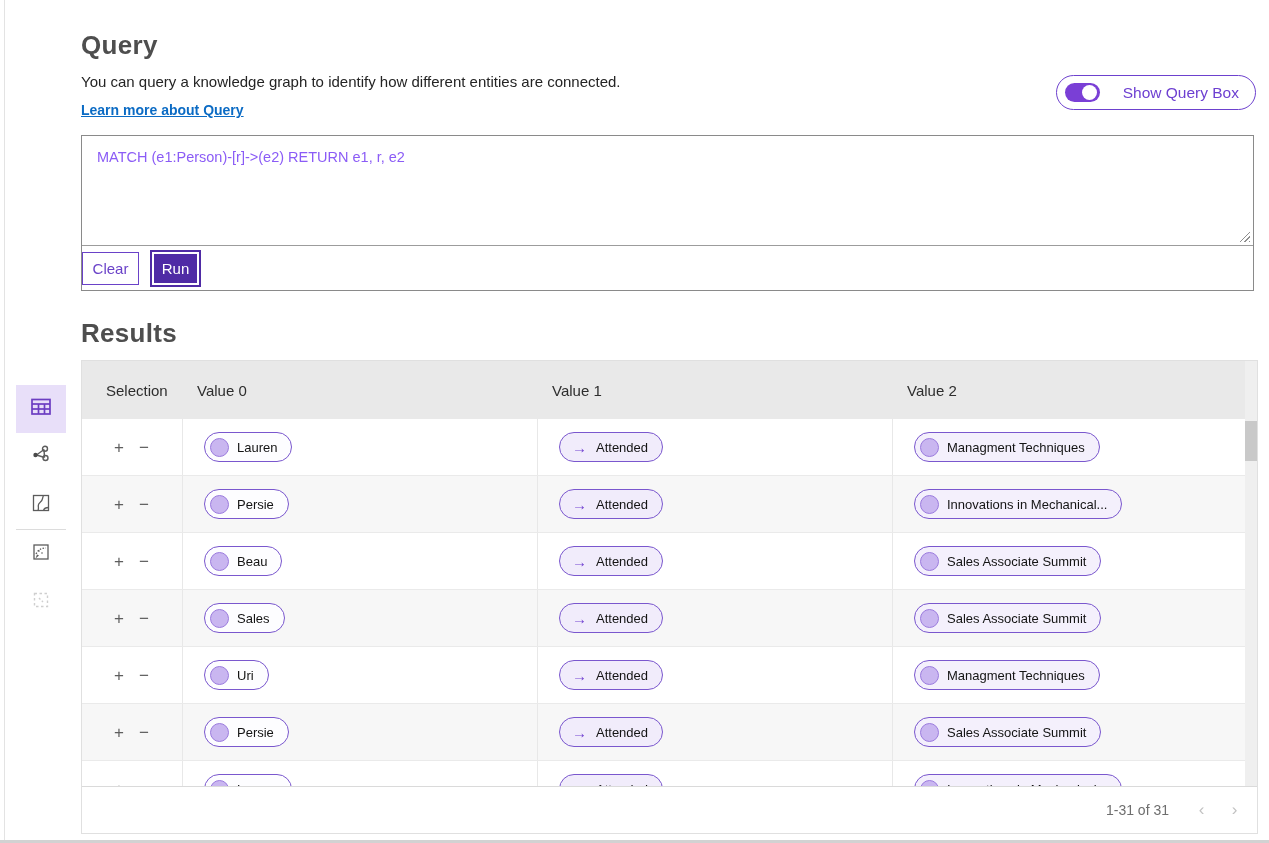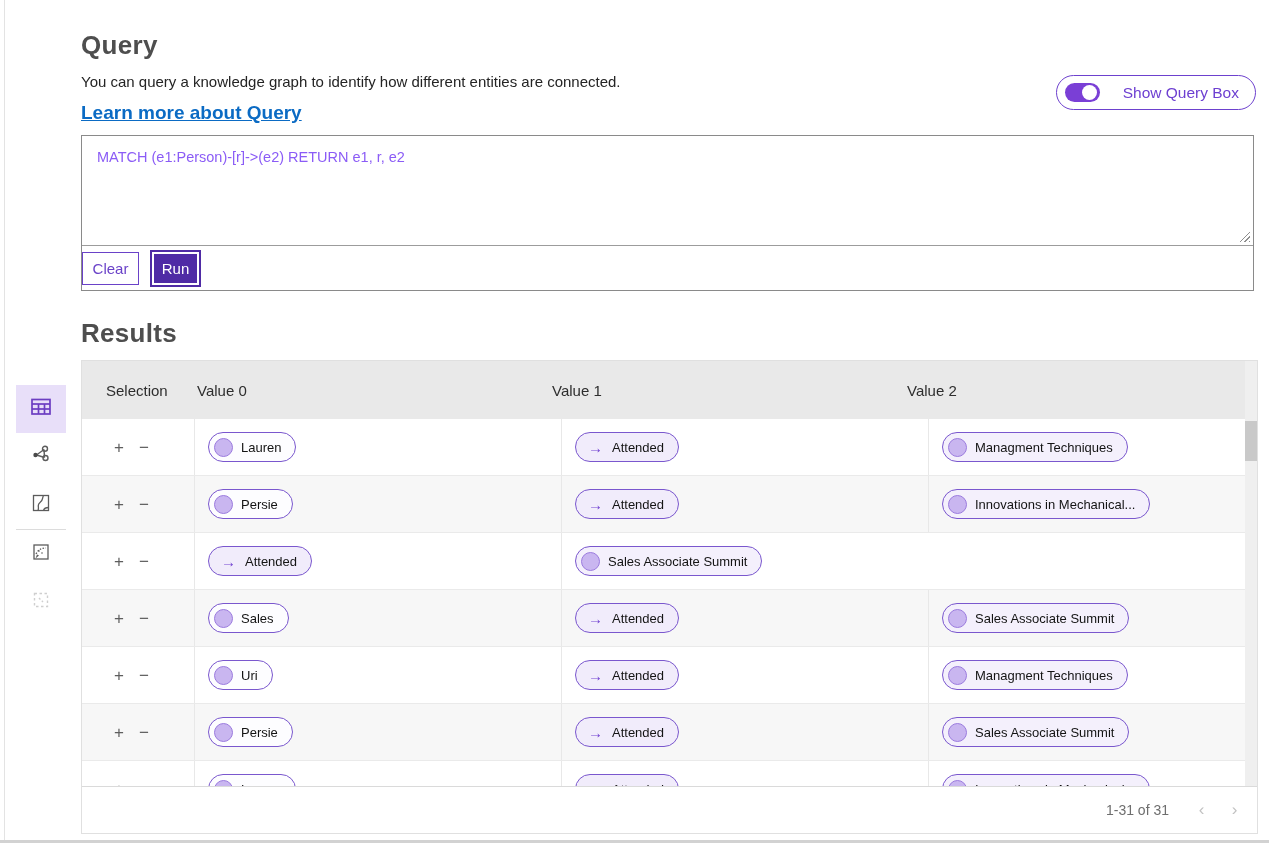--- a/index.html
+++ b/index.html
@@ -12,21 +12,21 @@
     overflow: hidden;
   }
   .left-edge-line { position: absolute; left: 4px; top: 0; width: 1px; height: 843px; background: #E3E3E3; }
   .bottom-edge-line { position: absolute; left: 0; top: 840px; width: 1269px; height: 3px; background: #D2D2D2; }
 
   
   .content { position: absolute; left: 81px; top: 0; width: 1173px; }
 
   .page-title { margin-top: 30px; font-size: 26px; font-weight: bold; color: #4E4E4E; letter-spacing: .3px; }
   .page-desc { margin-top: 12px; font-size: 15px; color: #242424; }
-  .learn-link { display: inline-block; margin-top: 12px; font-size: 19px; font-weight: bold; color: #0B6BC4; text-decoration: underline; cursor: pointer; }
+  .learn-link { display: inline-block; margin-top: 12px; font-size: 14px; font-weight: bold; color: #0B6BC4; text-decoration: underline; cursor: pointer; }
 
   
   .toggle-pill {
     position: absolute; top: 75px; right: -2px; height: 35px;
     border: 1px solid #6D41CE; border-radius: 18px; background: #fff;
     display: flex; align-items: center; gap: 23px; padding: 0 16px 0 8px;
     color: #6D3FD1; font-size: 15.5px; cursor: pointer;
   }
   .switch { position: relative; width: 35px; height: 19px; border-radius: 10px; background: #7A3FD6; flex: 0 0 auto; }
   .switch-knob { position: absolute; top: 2px; right: 2.5px; width: 15px; height: 15px; border-radius: 50%; background: #fff; }
@@ -57,21 +57,21 @@
   .th-sel { width: 100px; padding-left: 24px; }
   .th { width: 355px; padding-left: 15px; }
   .th:last-child { width: auto; flex: 1; }
 
   .tbody-viewport { height: 367px; overflow: hidden; background: #fff; }
   .trow { display: flex; height: 57px; border-bottom: 1px solid #EAEAEA; background: #fff; }
   .trow:nth-child(even) { background: #F7F7F7; }
   .cell { display: flex; align-items: center; height: 100%; }
   .sel-cell { width: 100px; padding-left: 32px; gap: 15px; color: #5E5E5E; font-size: 17px; }
   .sel-btn { cursor: pointer; line-height: 1; }
-  .v-cell { width: 355px; padding-left: 13px; border-left: 1px solid #E8E8E8; margin-left: 12px; }
+  .v-cell { width: 355px; padding-left: 21px; border-left: 1px solid #E8E8E8; }
   .v-cell.last { width: auto; flex: 1; }
 
   .pill {
     display: inline-flex; align-items: center; height: 30px; border-radius: 15px;
     border: 1.5px solid #7A57CE; font-size: 13px; color: #141414; cursor: pointer;
     background: #FDFDFF; padding: 0 14px 0 5px; white-space: nowrap;
   }
   .pill .node-dot { width: 19px; height: 19px; border-radius: 50%; background: #C9B6F0; border: 1px solid #9B7BDE; margin-right: 8px; flex: 0 0 auto; }
   .pill.relation { background: #F1ECFB; padding: 0 14px 0 12px; }
   .pill.relation .arrow { color: #7445D2; font-size: 15px; margin-right: 9px; }
@@ -235,20 +235,26 @@
       </span>
     </div>
   </div>
 
   <div class="trow">
     <div class="cell sel-cell">
       <span class="sel-btn">+</span>
       <span class="sel-btn">−</span>
     </div>
     <div class="cell v-cell">
+      <span class="pill">
+        <span class="node-dot"></span>
+        <span>Beau</span>
+      </span>
+    </div>
+    <div class="cell v-cell">
       <span class="pill relation">
         <span class="arrow">→</span>
         <span>Attended</span>
       </span>
     </div>
     <div class="cell v-cell last">
       <span class="pill target">
         <span class="node-dot"></span>
         <span>Sales Associate Summit</span>
       </span>

